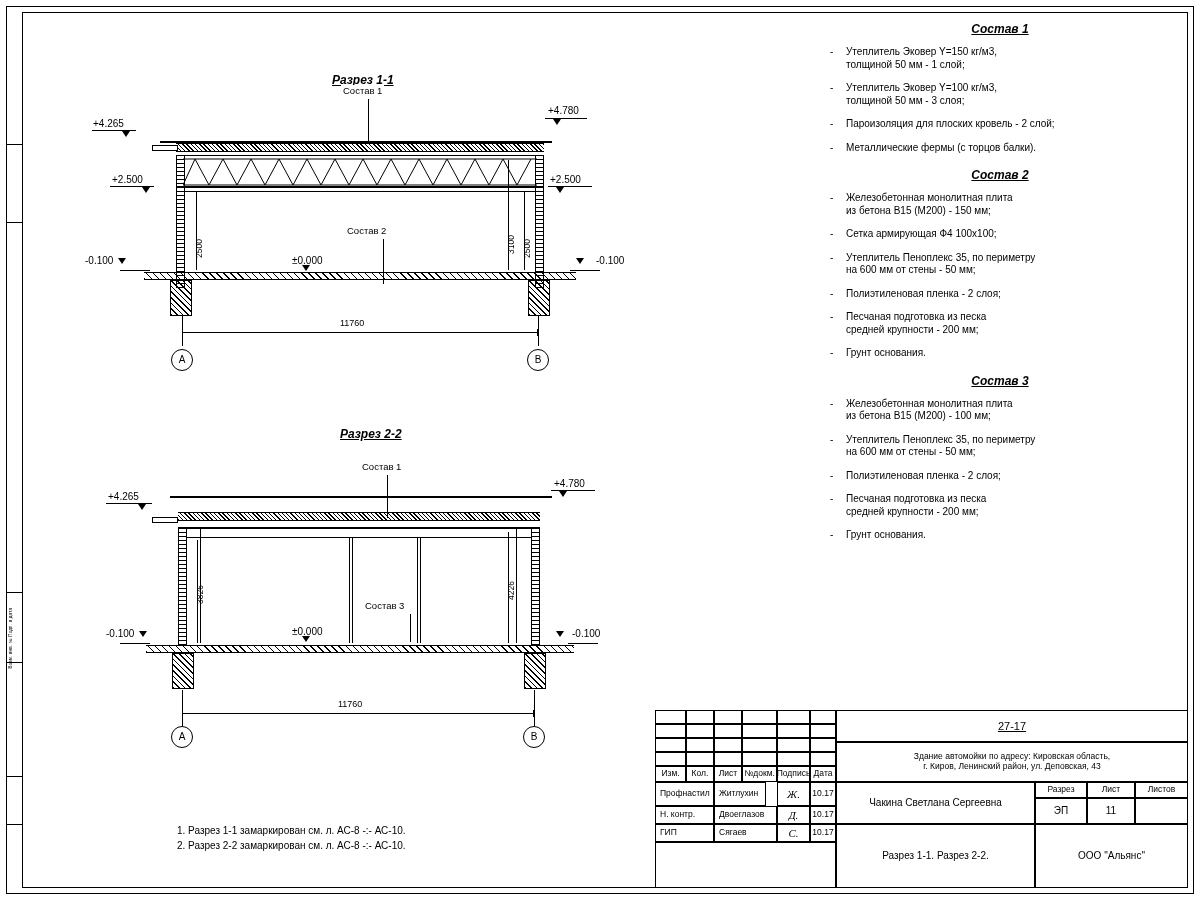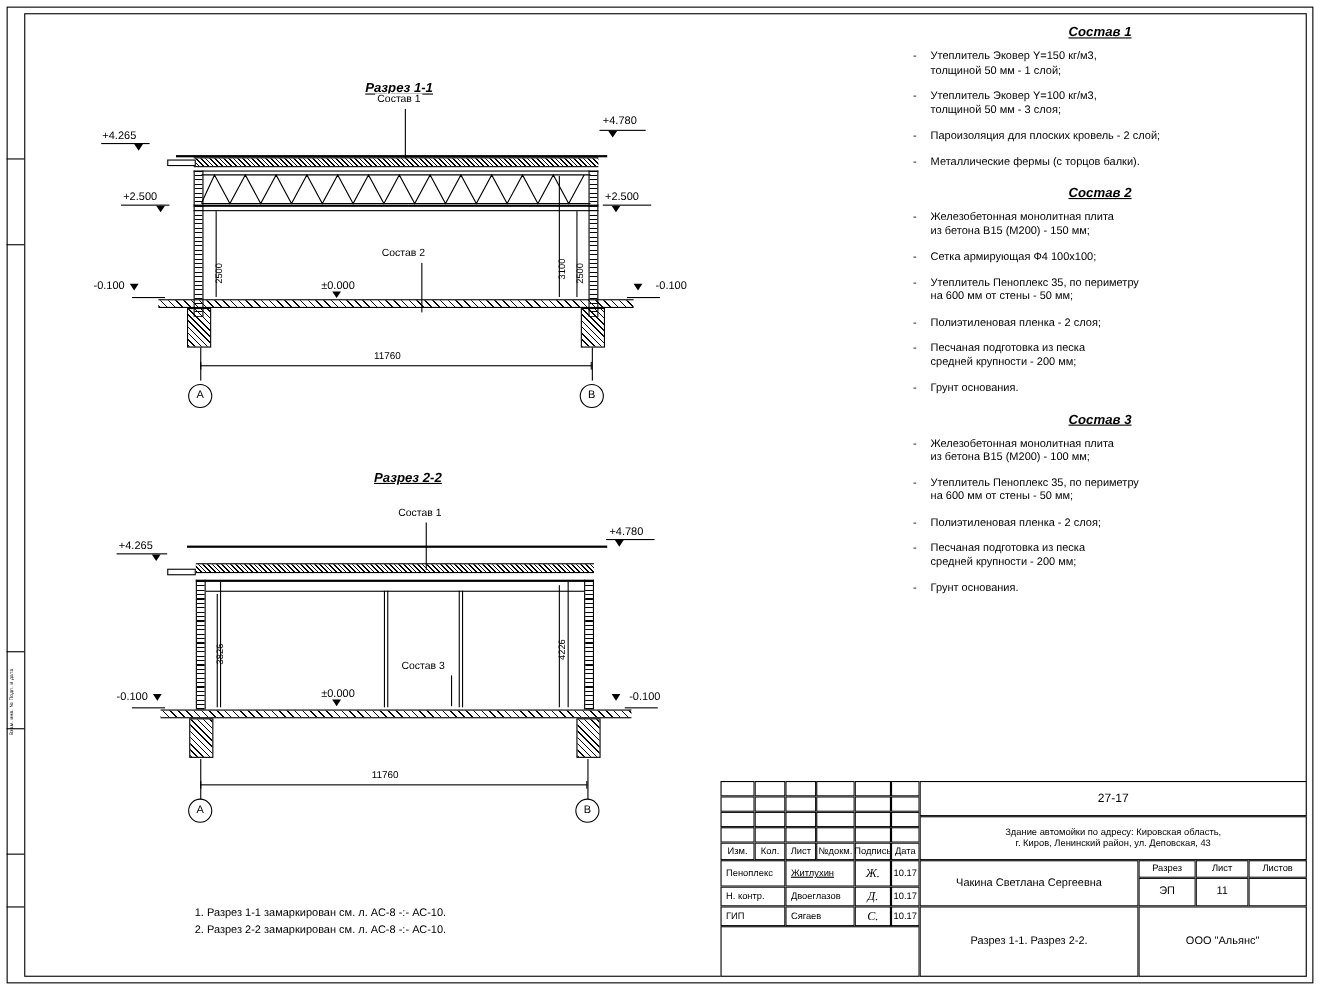--- a/index.html
+++ b/index.html
@@ -121,21 +121,21 @@
 
   
   .tb { position:absolute; left:655px; top:710px; width:533px; height:178px; }
   .tb, .tb * { font-size:8.5px; }
   .tb .cell {
     position:absolute; border:1px solid #000; background:#fff;
     display:flex; align-items:center; justify-content:center; text-align:center;
     padding:0 2px; line-height:1.15;
   }
   .tb .cell.left { justify-content:flex-start; padding-left:4px; }
-  .tb .big { font-size:11px; }
+  .tb .big { font-size:11px;text-decoration:underline; }
   .tb .med { font-size:10px; }
 
   .notes { position:absolute; font-size:10px; line-height:15px; }
   .sig { font-family:"Liberation Serif", serif; font-style:italic; font-size:11px; }
 </style>
 </head>
 <body>
 
 <div class="sheet">
 
@@ -364,22 +364,22 @@
     <div class="cell" style="left:122px; top:42px; width:33px; height:14px;"></div>
     <div class="cell" style="left:155px; top:42px; width:26px; height:14px;"></div>
 
     <div class="cell" style="left:0; top:56px; width:31px; height:16px;">Изм.</div>
     <div class="cell" style="left:31px; top:56px; width:28px; height:16px;">Кол.</div>
     <div class="cell" style="left:59px; top:56px; width:28px; height:16px;">Лист</div>
     <div class="cell" style="left:87px; top:56px; width:35px; height:16px;">№докм.</div>
     <div class="cell" style="left:122px; top:56px; width:33px; height:16px;">Подпись</div>
     <div class="cell" style="left:155px; top:56px; width:26px; height:16px;">Дата</div>
 
-    <div class="cell left" style="left:0; top:72px; width:59px; height:24px;">Пеноплекс</div>
-    <div class="cell left" style="left:59px; top:72px; width:63px; height:24px;text-decoration:underline;">Житлухин</div>
+    <div class="cell left" style="left:0; top:72px; width:59px; height:24px;">Профнастил</div>
+    <div class="cell left" style="left:59px; top:72px; width:52px; height:24px;">Житлухин</div>
     <div class="cell" style="left:122px; top:72px; width:33px; height:24px;">
         <span class="sig">Ж.</span>
       </div>
     <div class="cell" style="left:155px; top:72px; width:26px; height:24px;">10.17</div>
 
     <div class="cell left" style="left:0; top:96px; width:59px; height:18px;">Н. контр.</div>
     <div class="cell left" style="left:59px; top:96px; width:63px; height:18px;">Двоеглазов</div>
     <div class="cell" style="left:122px; top:96px; width:33px; height:18px;">
         <span class="sig">Д.</span>
       </div>

